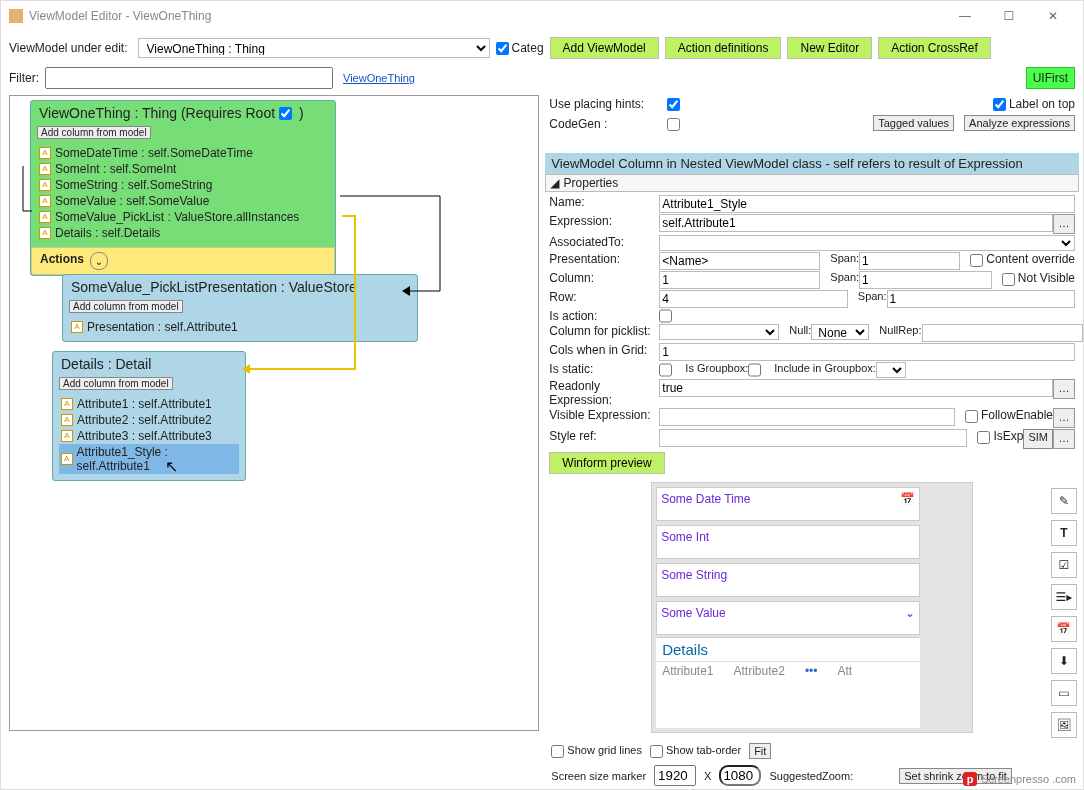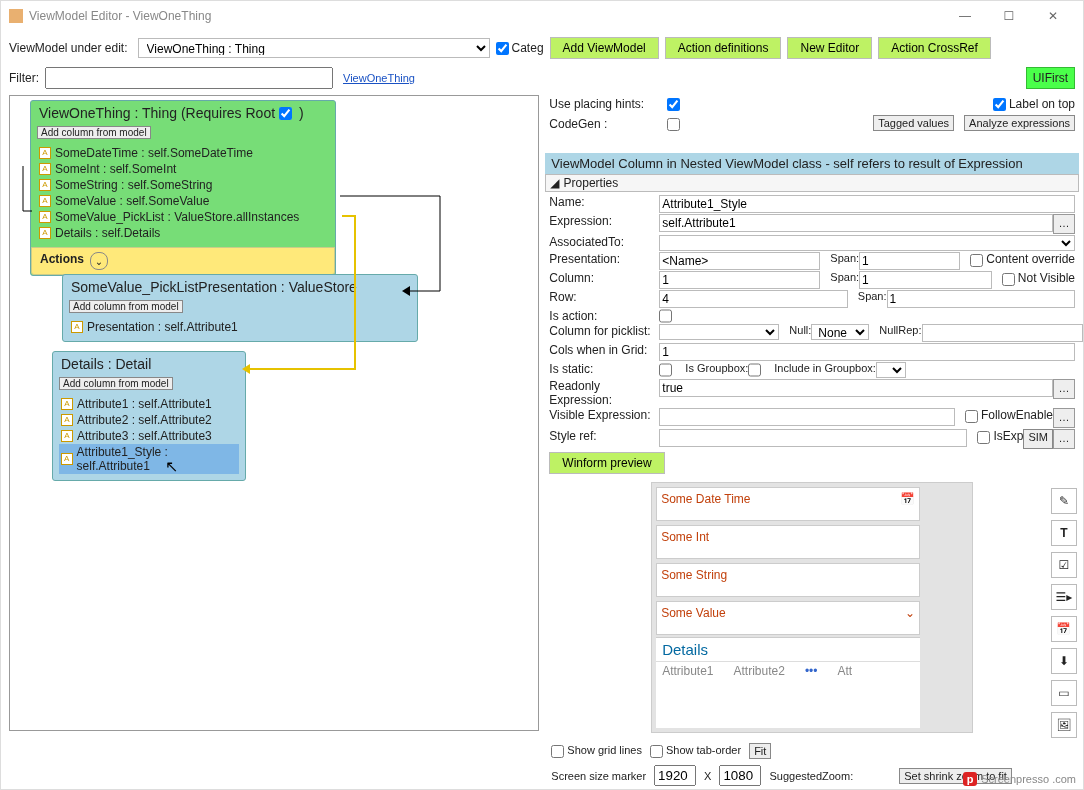--- a/index.html
+++ b/index.html
@@ -41,21 +41,21 @@
 .form{padding:2px 4px}
 .frow{display:flex;margin:1px 0}
 .frow .fl{flex:0 0 110px}
 .frow input[type=text],.frow select{flex:1;border:1px solid #bbb;background:#fff;font:inherit;height:16px;padding:0 2px}
 .frow .short{flex:0 0 120px}
 .frow .span{width:44px;flex:none}
 .frow .ml{margin-left:10px}
 .dots{border:1px solid #999;background:#eee;width:20px;height:18px;text-align:center;cursor:pointer;font-size:11px;line-height:16px}
 .small{font-size:11px}
 .preview{border:1px solid #ccc;background:#e3e3e3;margin:6px auto 0;width:320px;padding:0;position:relative}
-.prevcard{background:#fff;border:1px solid #ccc;margin:4px 52px 2px 4px;padding:4px;color:#c2410c}
+.prevcard{background:#fff;border:1px solid #ccc;margin:4px 52px 2px 4px;padding:4px;color:#6d28d9}
 .prevdet{background:#fff;border-top:1px solid #ccc;margin:0 52px 4px 4px}
 .prevdet .dh{color:#0369a1;font-size:15px;padding:3px 6px}
 .prevdet .dcols{display:flex;gap:20px;padding:2px 6px;color:#888;border-top:1px solid #ddd}
 .sidebar{position:absolute;right:0;top:0;width:28px;display:flex;flex-direction:column;gap:6px;padding-top:12px}
 .sidebar .sb{width:24px;height:24px;border:1px solid #bbb;background:#fff;display:flex;align-items:center;justify-content:center;cursor:pointer}
 .bottom{display:flex;align-items:center;gap:8px;padding:3px 6px;font-size:11px}
 .valbtn{border:1px solid #888;background:#eee;padding:1px 4px;font-size:11px}
 .footer{position:absolute;right:8px;bottom:4px;display:flex;align-items:center;gap:4px;color:#888;font-size:11px}
 .footer .p{width:14px;height:14px;background:#d22;border-radius:3px;color:#fff;text-align:center;line-height:14px;font-weight:bold}
 input[type=checkbox]{margin:0 3px 0 0;vertical-align:middle}
@@ -313,21 +313,21 @@
 
     <div class="bottom">
       <label><input type="checkbox" style=""><span>Show grid lines</span></label>
       <label><input type="checkbox" style=""><span>Show tab-order</span></label>
       <span class="valbtn">Fit</span>
     </div>
     <div class="bottom">
       <span>Screen size marker</span>
       <input type="text" style="width: 34px;" value="1920">
       <span>X</span>
-      <input type="text" style="width: 34px;" value="1080">
+      <input type="text" style="width: 34px; border-radius: 9px;" value="1080">
       <span>SuggestedZoom:</span>
       <span style="width:30px"></span>
       <span class="valbtn">Set shrink zoom to fit</span>
     </div>
   </div>
 </div>
 
 <div class="footer">
   <span class="p">p</span>
       <span>Screenpresso

